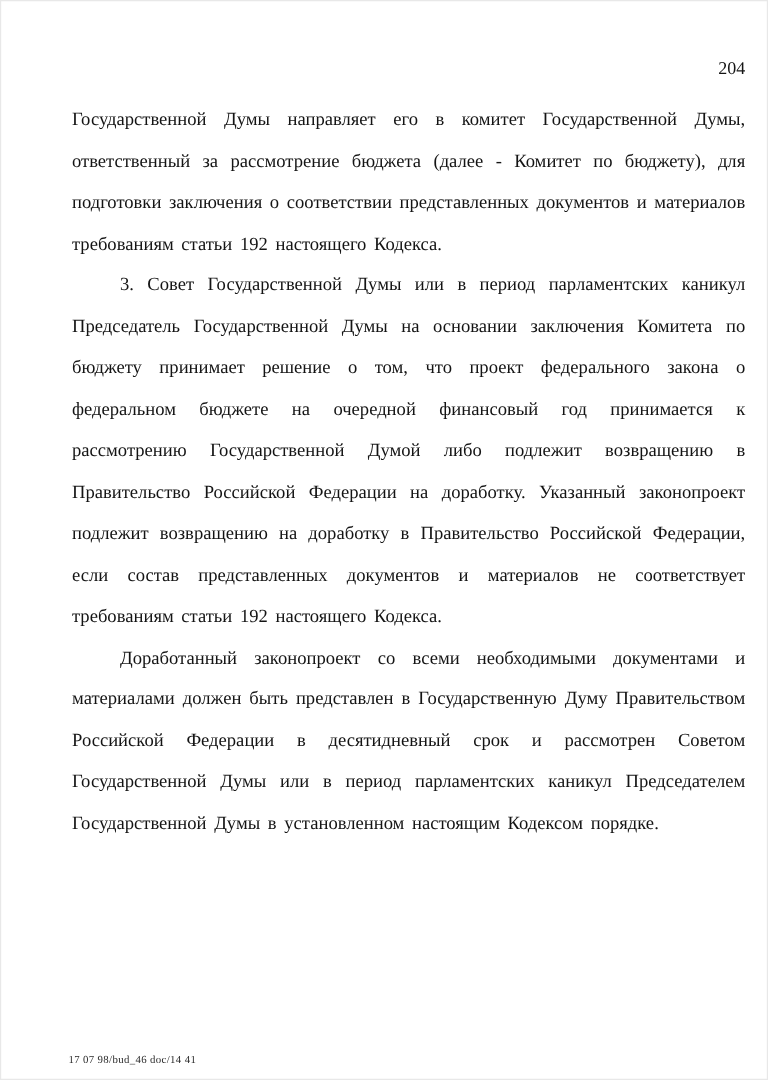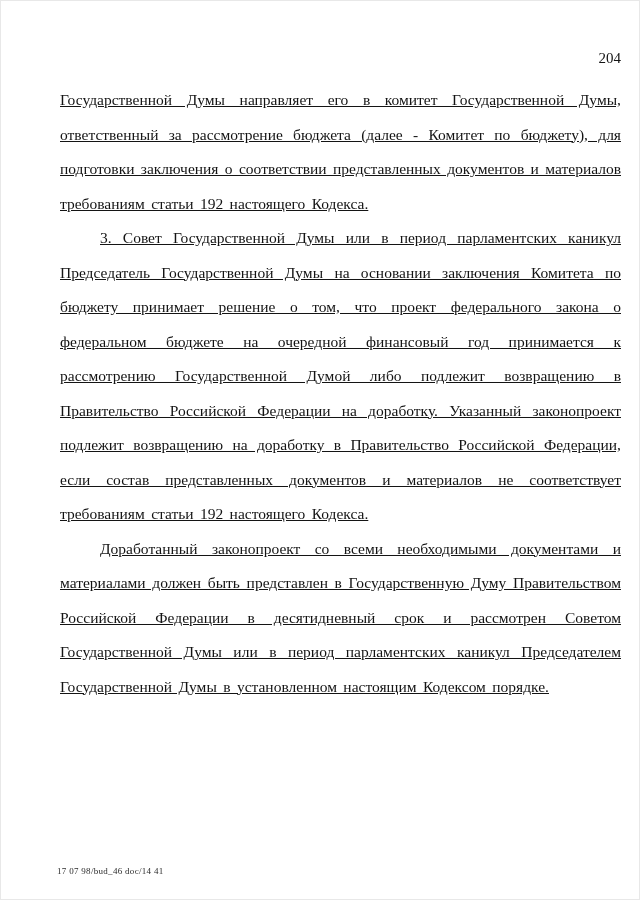--- a/index.html
+++ b/index.html
@@ -29,29 +29,28 @@
     width: 100%;
   }
   .para {
     margin: 0;
     font-size: 15.5px;
     line-height: 34.5px;
     text-align: justify;
     text-align-last: left;
     word-spacing: 2.5px;
     color: #141414;
-    text-decoration: underline;
   }
   .para.indent {
     text-indent: 40px;
   }
   .doc-footer {
     position: absolute;
     left: 57px;
-    bottom: 24px;
+    bottom: 12px;
     font-size: 9px;
     letter-spacing: 0.3px;
     color: #2b2b2b;
     font-family: "Liberation Serif", serif;
   }
 </style>
 </head>
 <body>
 
 <div class="page">

